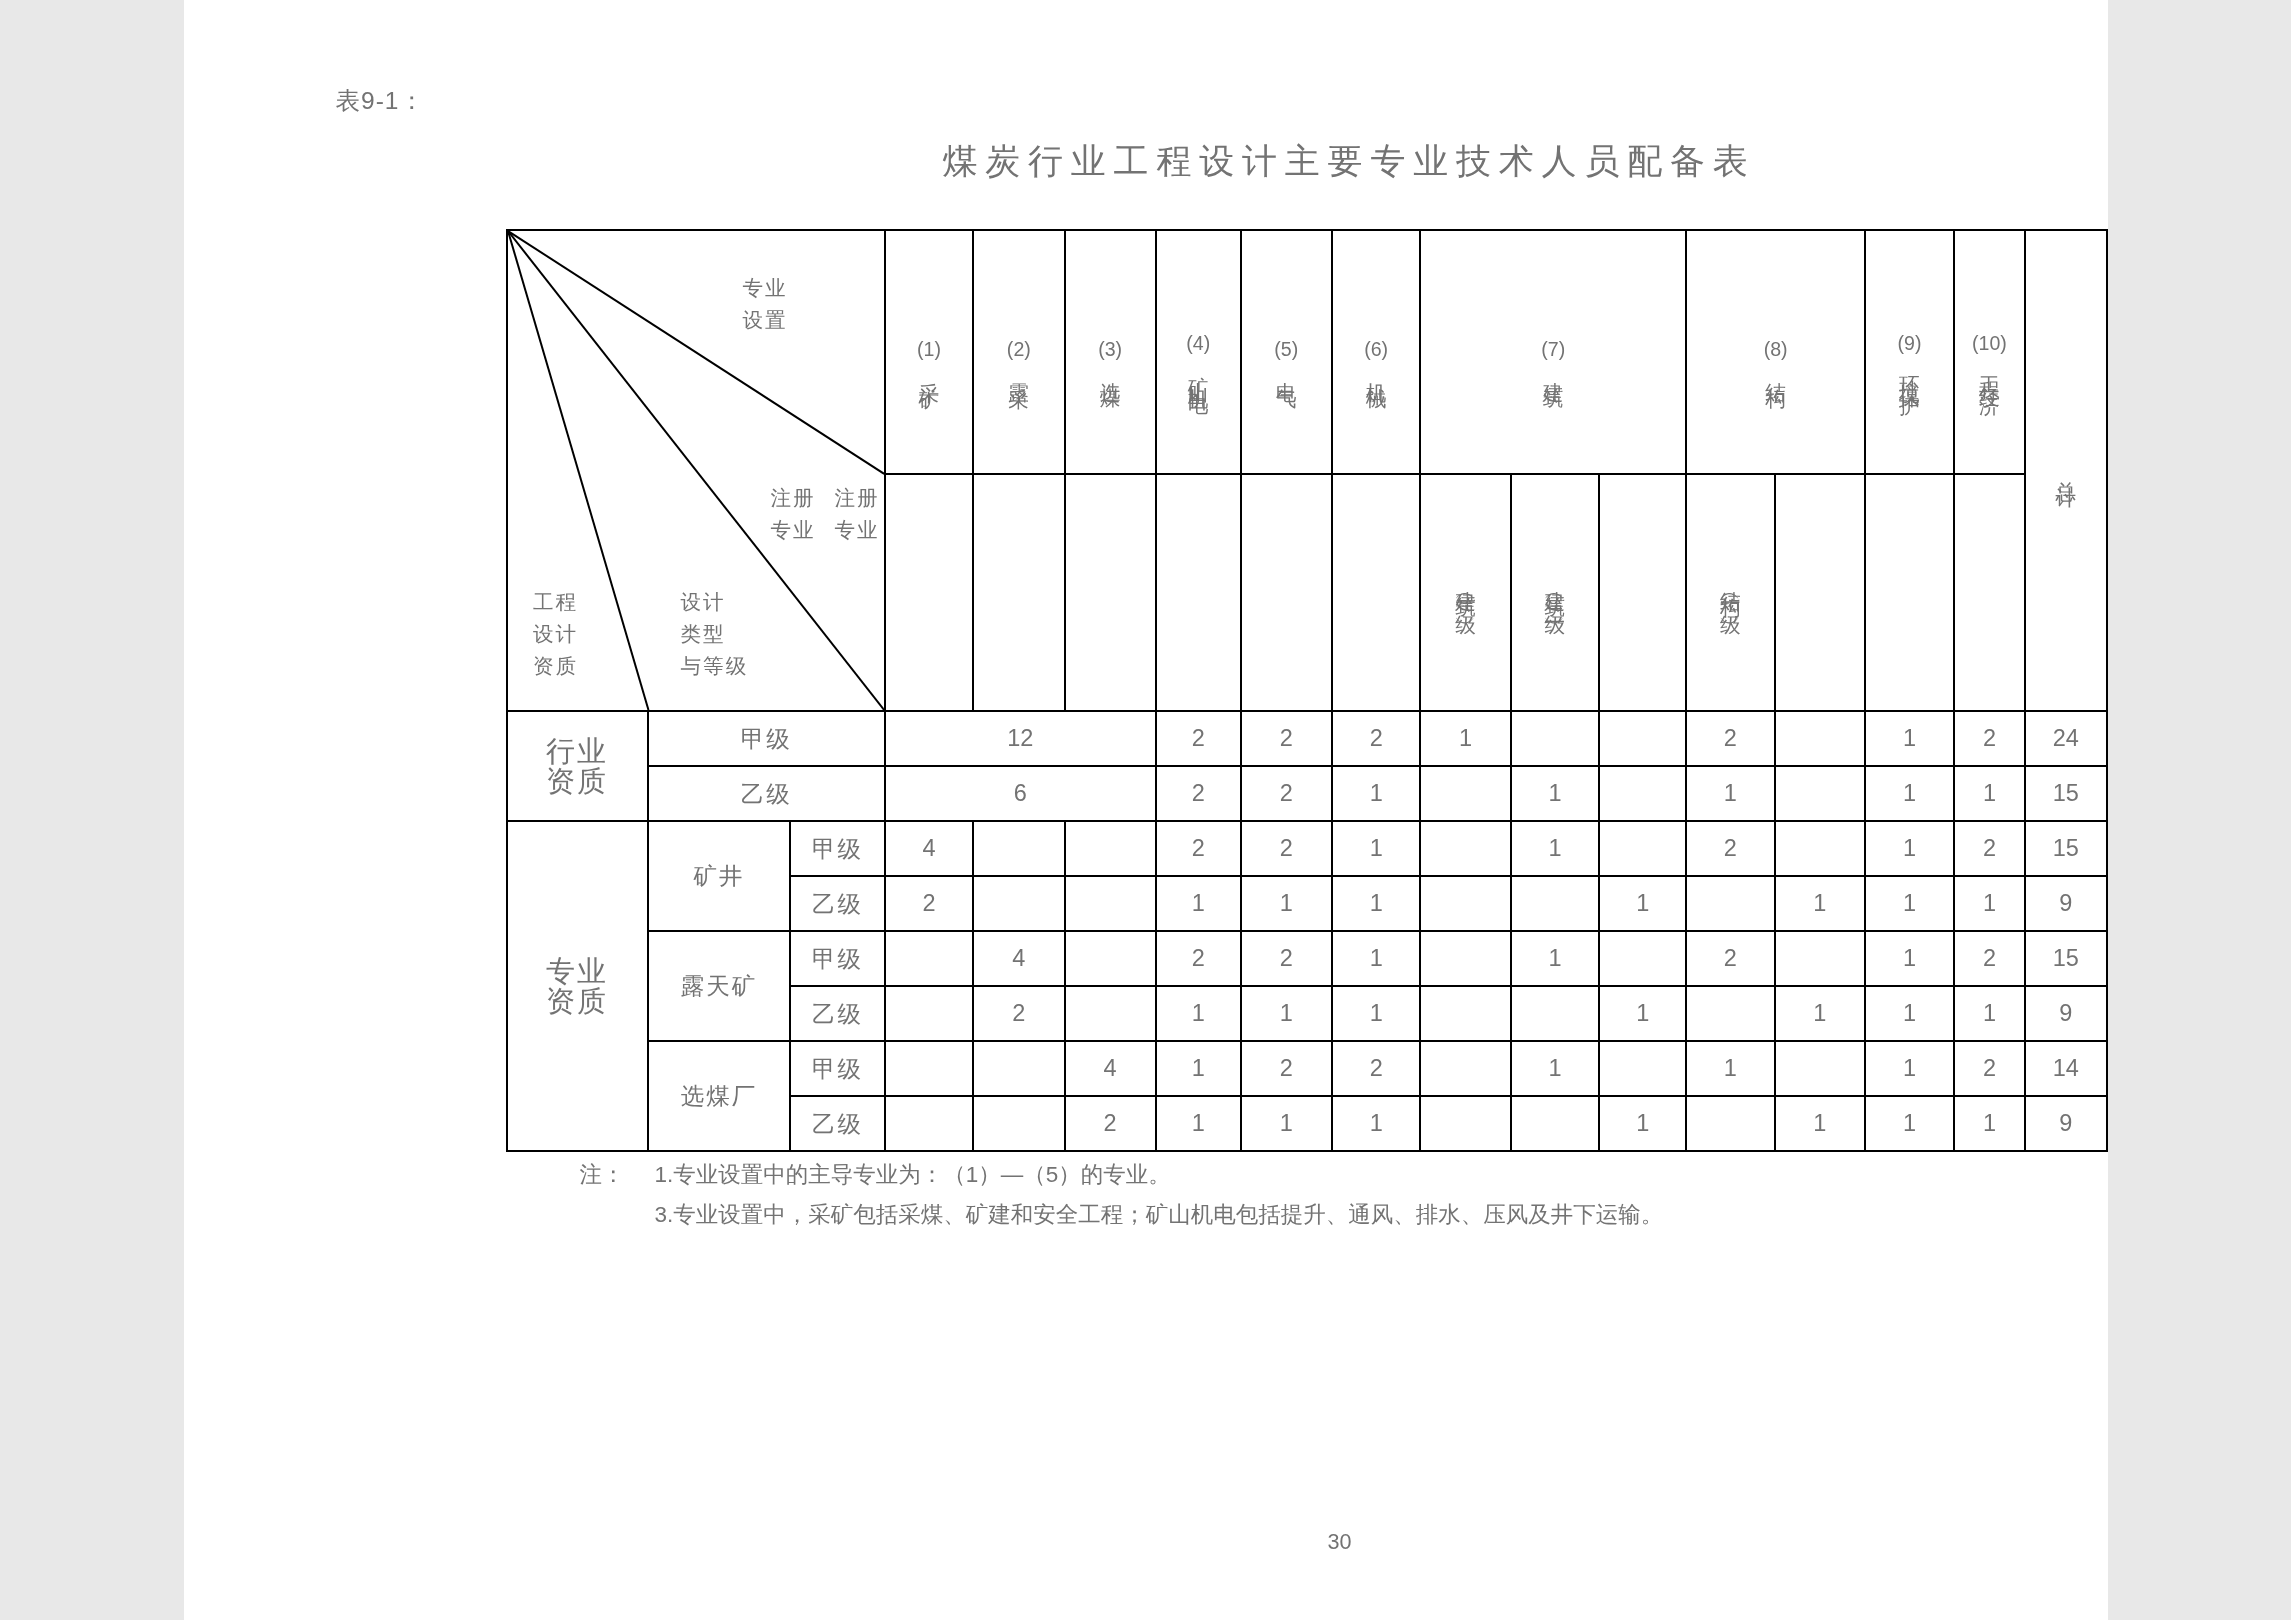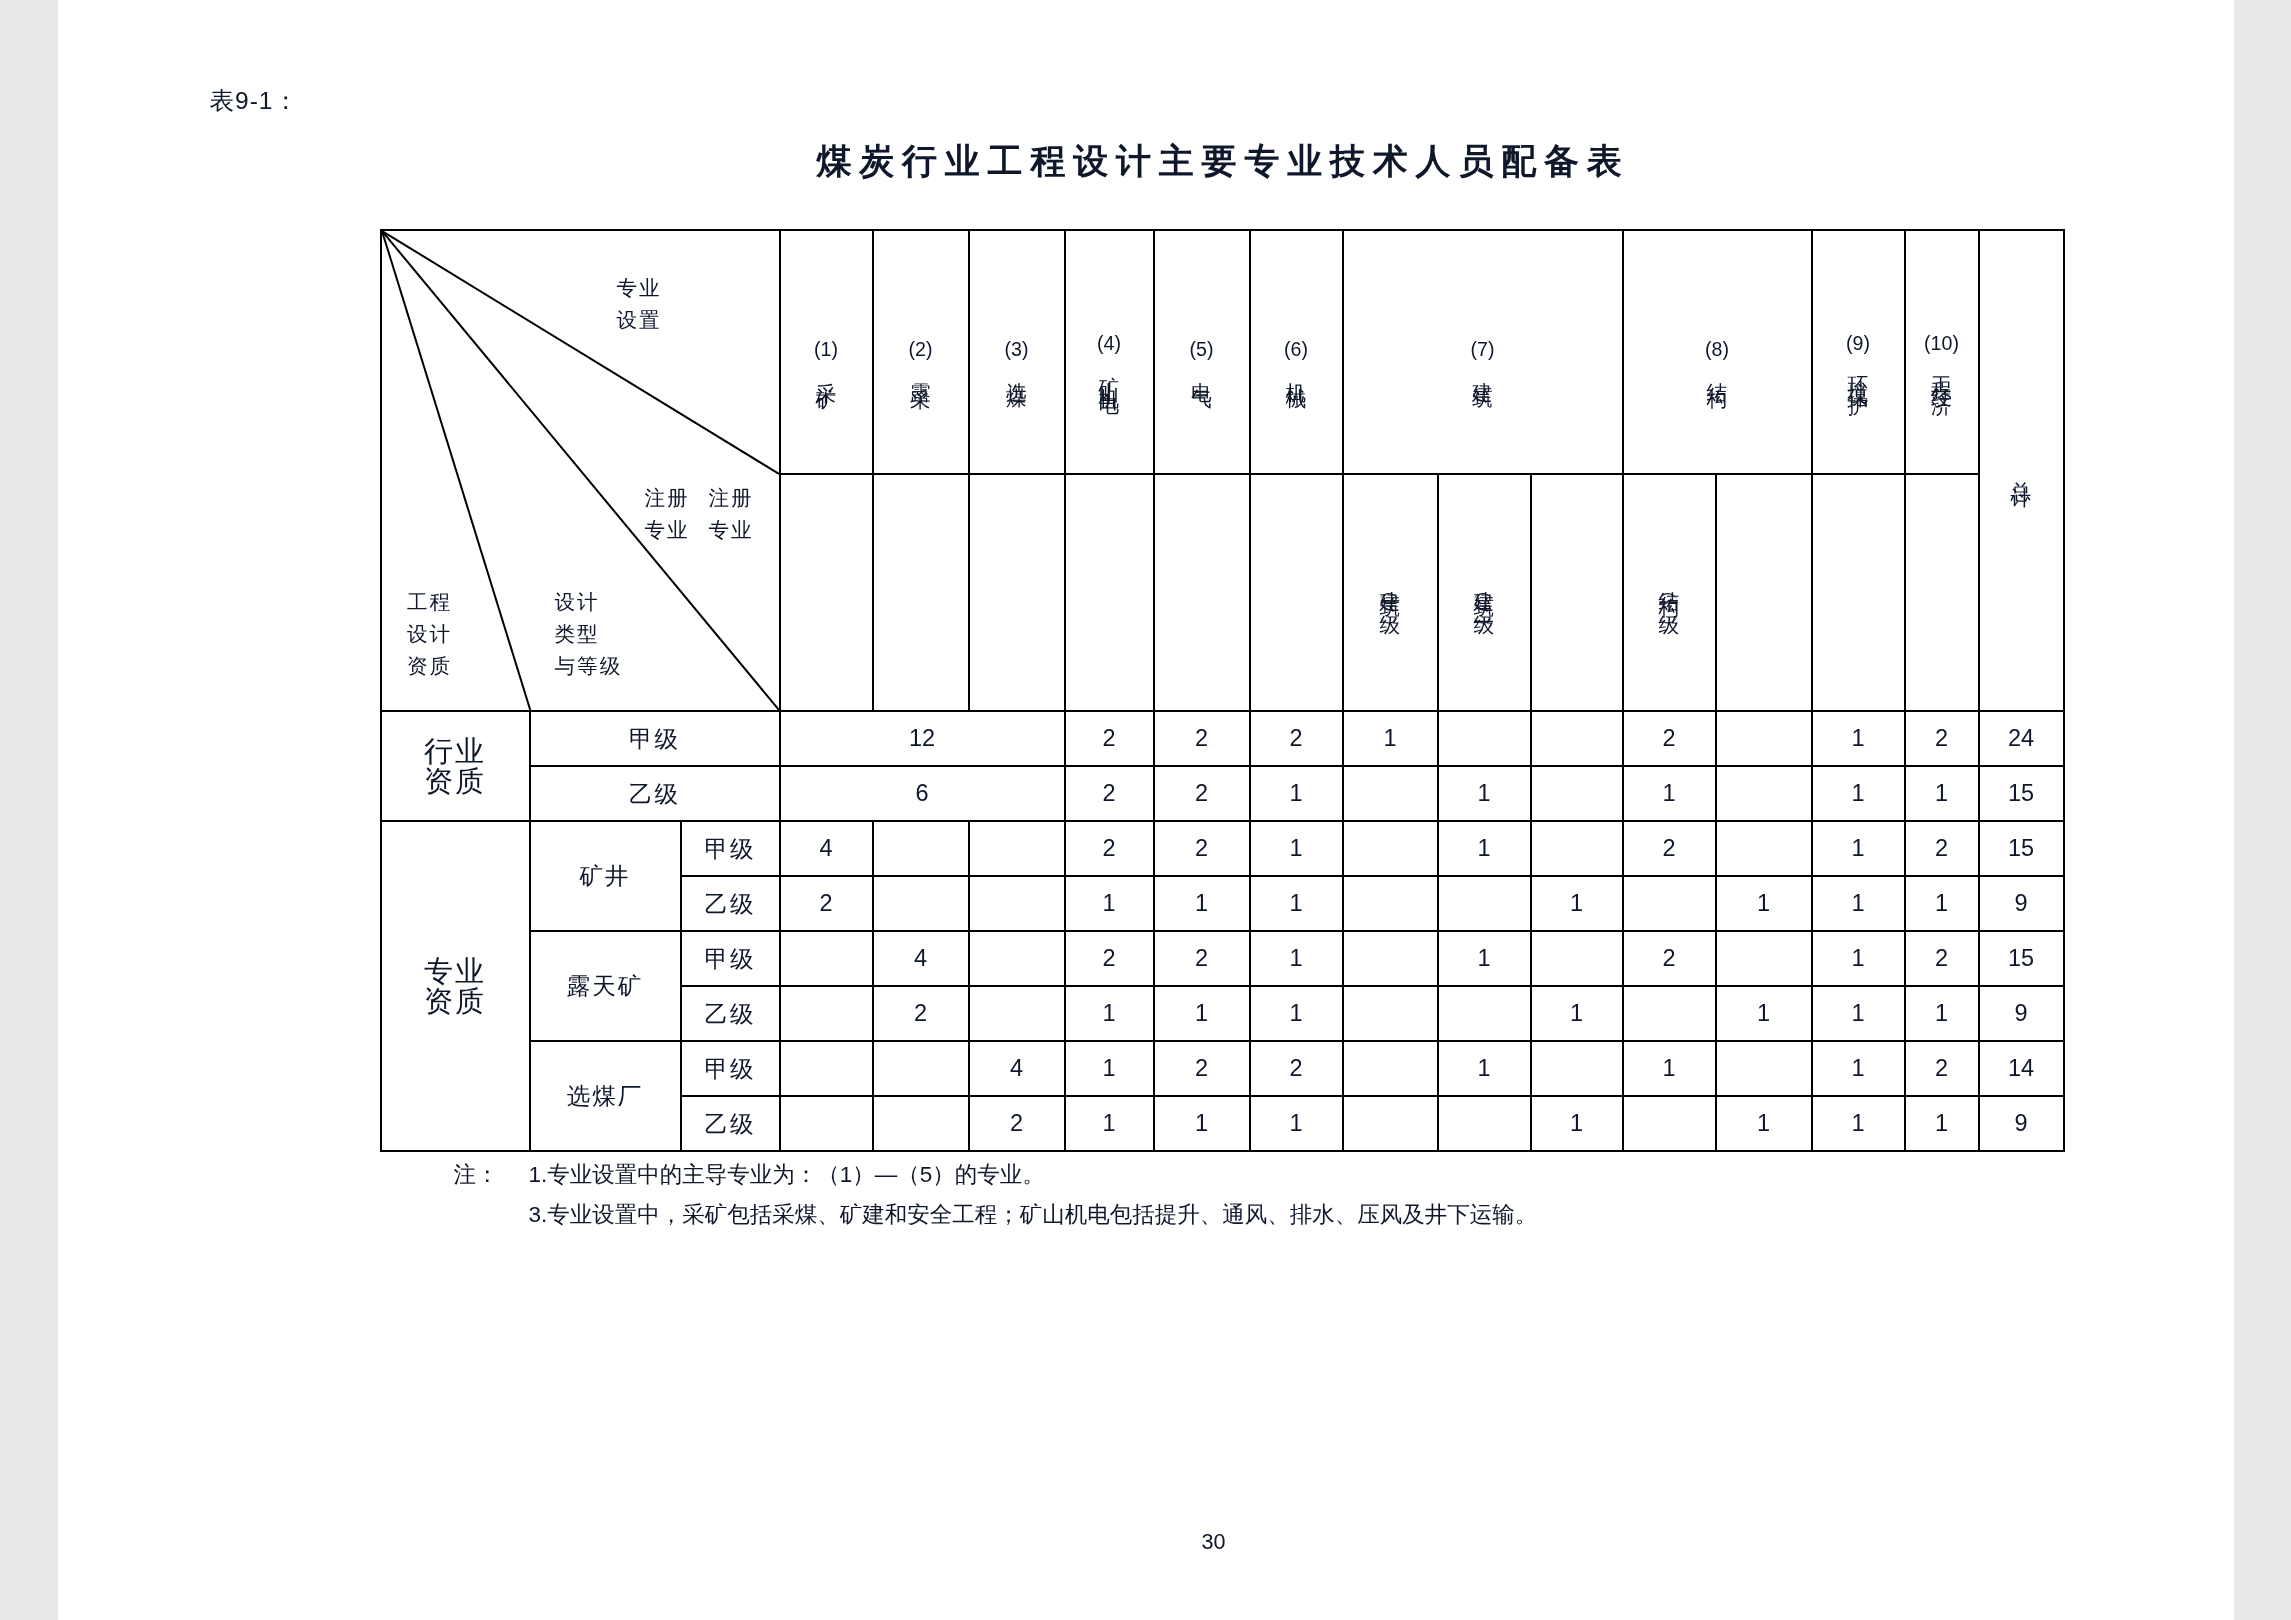--- a/index.html
+++ b/index.html
@@ -1,25 +1,25 @@
 <!DOCTYPE html>
 <html><head>
 <meta charset="utf-8">
 <style>
   * { box-sizing: border-box; }
   html,body { margin:0; padding:0; background:#e8e8e8; }
   .page {
-    position:relative; width:2176px; height:1620px; background:#ffffff;
-    font-family:"Liberation Sans", sans-serif; color:#0f172a; overflow:hidden;
+    position:relative; width:1924px; height:1620px; background:#ffffff;
+    font-family:"Liberation Sans", sans-serif; color:#737373; overflow:hidden;
     margin:0 auto;
   }
   .table-label { position:absolute; left:152px; top:84px; font-size:24.5px; letter-spacing:1px; }
   .doc-title {
     position:absolute; left:323px; top:138px; width:1685px; text-align:center;
-    font-size:35px; font-weight:700; letter-spacing:7.8px; white-space:nowrap;
+    font-size:35px; font-weight:400; letter-spacing:7.8px; white-space:nowrap;
   }
   table.main { position:absolute; left:322px; top:229px; border-collapse:collapse; table-layout:fixed;border-radius:17px; }
   table.main td { border:2px solid #000; padding:0; text-align:center; vertical-align:middle; font-size:23.5px; }
   tr.hr1 { height:244px; }
   tr.hr2 { height:237px; }
   tr.dr  { height:55px; }
   td.head { vertical-align:top; }
   .hw { display:flex; flex-direction:column; align-items:center; padding-top:12.7px; row-gap:4.9px; }
   .num { font-size:19.6px; line-height:21.6px; letter-spacing:0; }
   .vtx { writing-mode:vertical-rl; text-orientation:upright; letter-spacing:5.9px; font-size:20.6px; line-height:1.15; }

